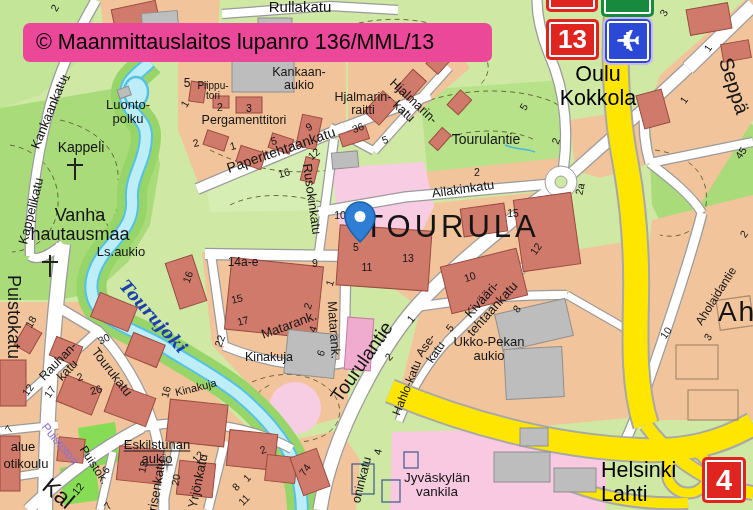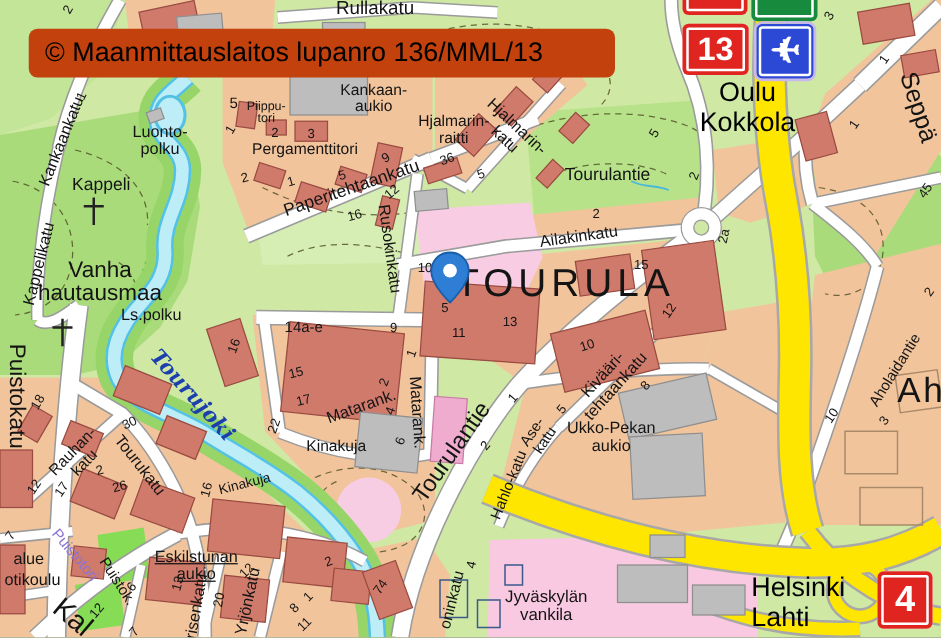--- a/index.html
+++ b/index.html
@@ -4,21 +4,21 @@
 <style>
   html,body{margin:0;padding:0;background:#888;}
   .stage{position:relative;width:753px;height:510px;overflow:hidden;background:#cfe8a4;
          font-family:"Liberation Sans",sans-serif;}
   svg.base{position:absolute;left:0;top:0;}
   #labels{position:absolute;left:0;top:0;width:100%;height:100%;}
   .lbl{position:absolute;transform:translate(-50%,-50%);white-space:pre;text-align:center;
        color:#141414;line-height:1.04;pointer-events:none;}
   .lbl.water{color:#1c3fae;font-family:"DejaVu Serif",serif;font-style:italic;font-weight:600;}
   .lbl.violet{color:#8a74d6;}
-  .banner{position:absolute;left:23px;top:23px;width:469px;height:39px;background:#c2410c;
+  .banner{position:absolute;left:23px;top:23px;width:469px;height:39px;background:#ec4899;
           border-radius:7px;display:flex;align-items:center;padding-left:13px;box-sizing:border-box;
           font-size:21.5px;color:#000;}
   .sign{position:absolute;border-radius:5px;display:flex;align-items:center;justify-content:center;
         color:#fff;font-weight:bold;box-sizing:border-box;}
   .sign-red{background:#e02420;box-shadow:inset 0 0 0 3px #e02420, inset 0 0 0 5px #ffffff;}
   .sign-green{background:#178a3e;box-shadow:inset 0 0 0 3px #178a3e, inset 0 0 0 5px #ffffff;}
   .sign-blue{background:#2b49d4;box-shadow:inset 0 0 0 2px #2b49d4, inset 0 0 0 4px #ffffff;
              outline:2px solid #c9b9ee;}
   .sign-13{left:546px;top:19px;width:53px;height:41px;font-size:26px;}
   .sign-4{left:702px;top:457px;width:44px;height:46px;font-size:29px;}
@@ -268,21 +268,21 @@
       <div class="lbl" style="left: 452px; top: 227px; font-size: 31px; letter-spacing: 4px; transform: translate(-50%, -50%) rotate(0deg);">TOURULA</div>
       <div class="lbl" style="left: 737px; top: 312px; font-size: 28px; letter-spacing: 2px; transform: translate(-50%, -50%) rotate(0deg);">Ah</div>
       <div class="lbl" style="left: 300px; top: 7px; font-size: 15px; transform: translate(-50%, -50%) rotate(0deg);">Rullakatu</div>
       <div class="lbl" style="left: 49px; top: 113px; font-size: 13px; transform: translate(-50%, -50%) rotate(-68deg);">Kankaankatu</div>
       <div class="lbl" style="left: 128px; top: 112px; font-size: 13px; transform: translate(-50%, -50%) rotate(0deg);">Luonto-
 polku</div>
       <div class="lbl" style="left: 81px; top: 147px; font-size: 14px; transform: translate(-50%, -50%) rotate(0deg);">Kappeli</div>
       <div class="lbl" style="left: 31px; top: 211px; font-size: 13px; transform: translate(-50%, -50%) rotate(-76deg);">Kappelikatu</div>
       <div class="lbl" style="left: 80px; top: 225px; font-size: 18px; transform: translate(-50%, -50%) rotate(0deg);">Vanha
 hautausmaa</div>
-      <div class="lbl" style="left: 121px; top: 252px; font-size: 13px; transform: translate(-50%, -50%) rotate(0deg);">Ls.polku</div>
+      <div class="lbl" style="left: 121px; top: 252px; font-size: 13px; transform: translate(-50%, -50%) rotate(0deg);">Ls.aukio</div>
       <div class="lbl" style="left: 14px; top: 317px; font-size: 18px; transform: translate(-50%, -50%) rotate(90deg);">Puistokatu</div>
       <div class="lbl" style="left: 187px; top: 83px; font-size: 12px; transform: translate(-50%, -50%) rotate(0deg);">5</div>
       <div class="lbl" style="left: 213px; top: 91px; font-size: 10px; transform: translate(-50%, -50%) rotate(0deg);">Piippu-
 tori</div>
       <div class="lbl" style="left: 244px; top: 120px; font-size: 12.5px; transform: translate(-50%, -50%) rotate(0deg);">Pergamenttitori</div>
       <div class="lbl" style="left: 299px; top: 79px; font-size: 12.5px; transform: translate(-50%, -50%) rotate(0deg);">Kankaan-
 aukio</div>
       <div class="lbl" style="left: 363px; top: 104px; font-size: 12.5px; transform: translate(-50%, -50%) rotate(0deg);">Hjalmarin-
 raitti</div>
       <div class="lbl" style="left: 409px; top: 106px; font-size: 13px; transform: translate(-50%, -50%) rotate(43deg);">Hjalmarin-

